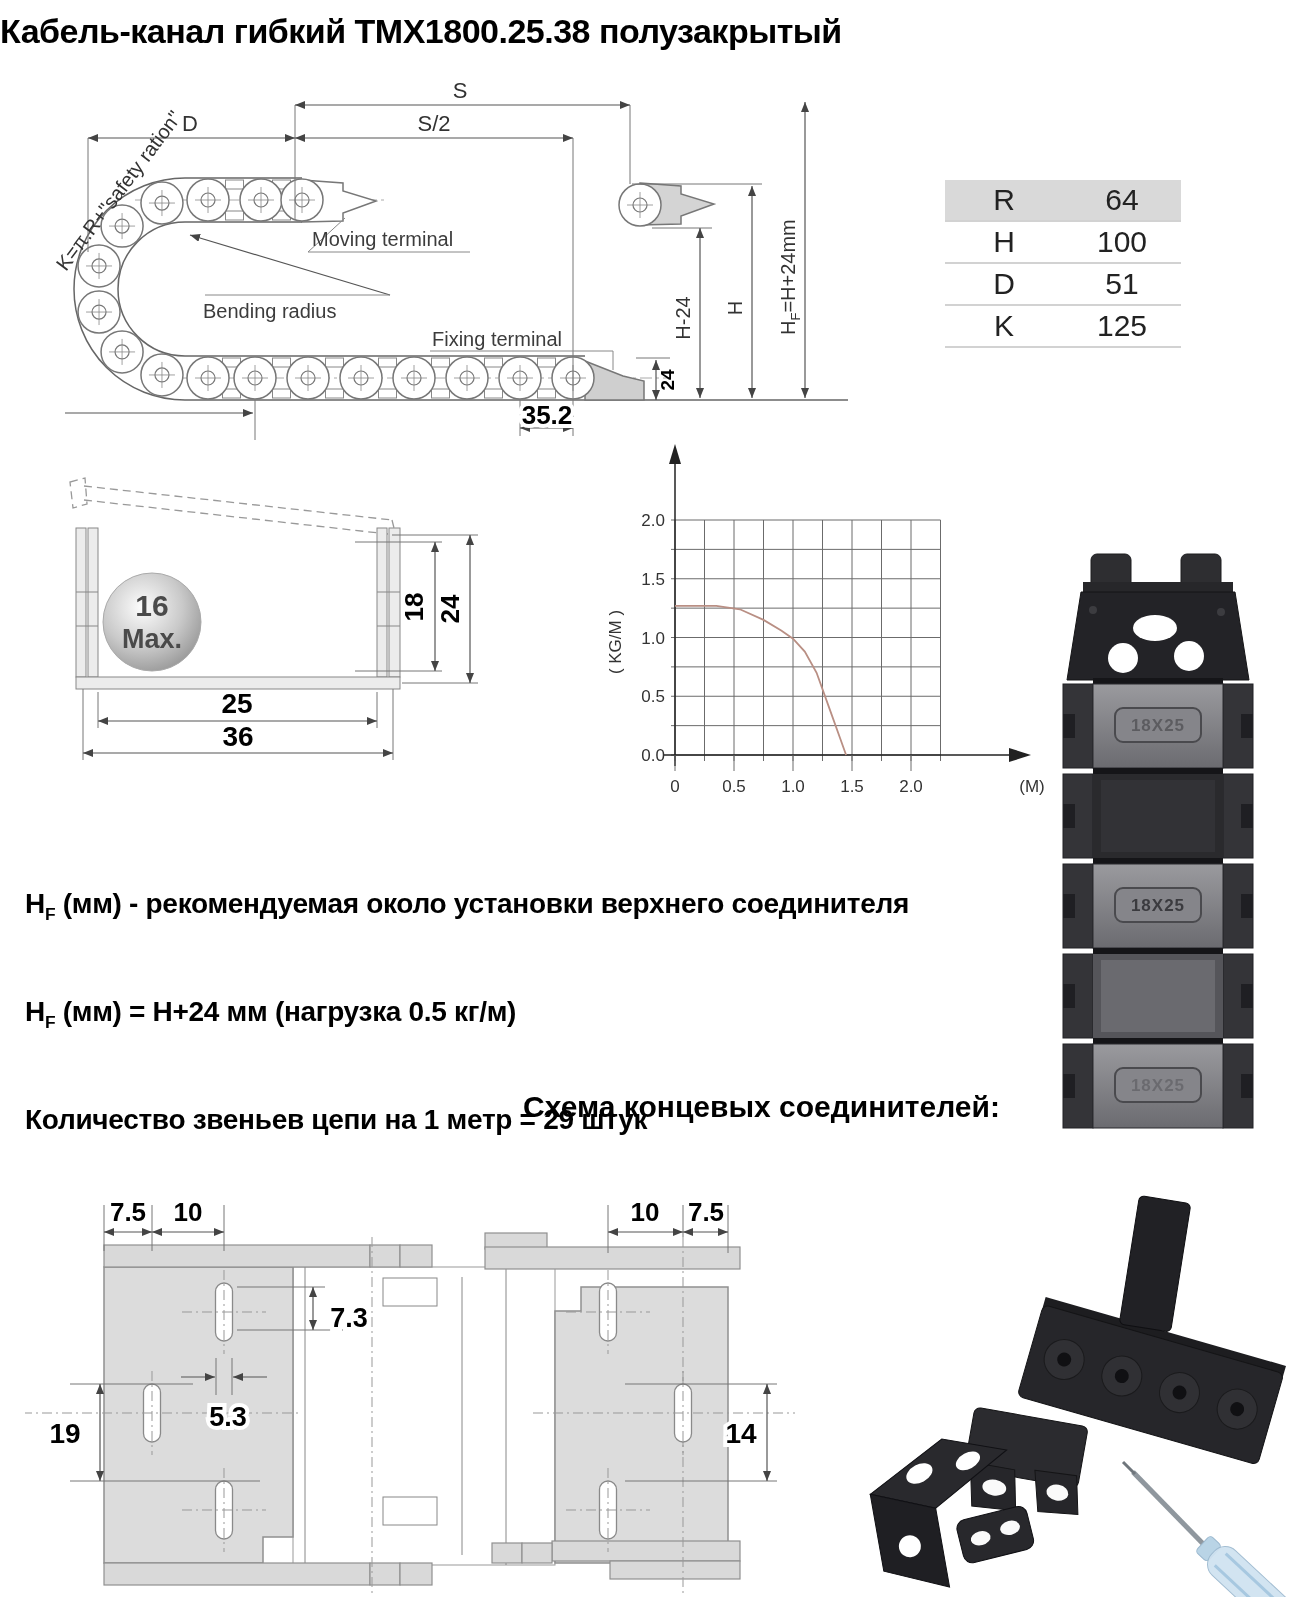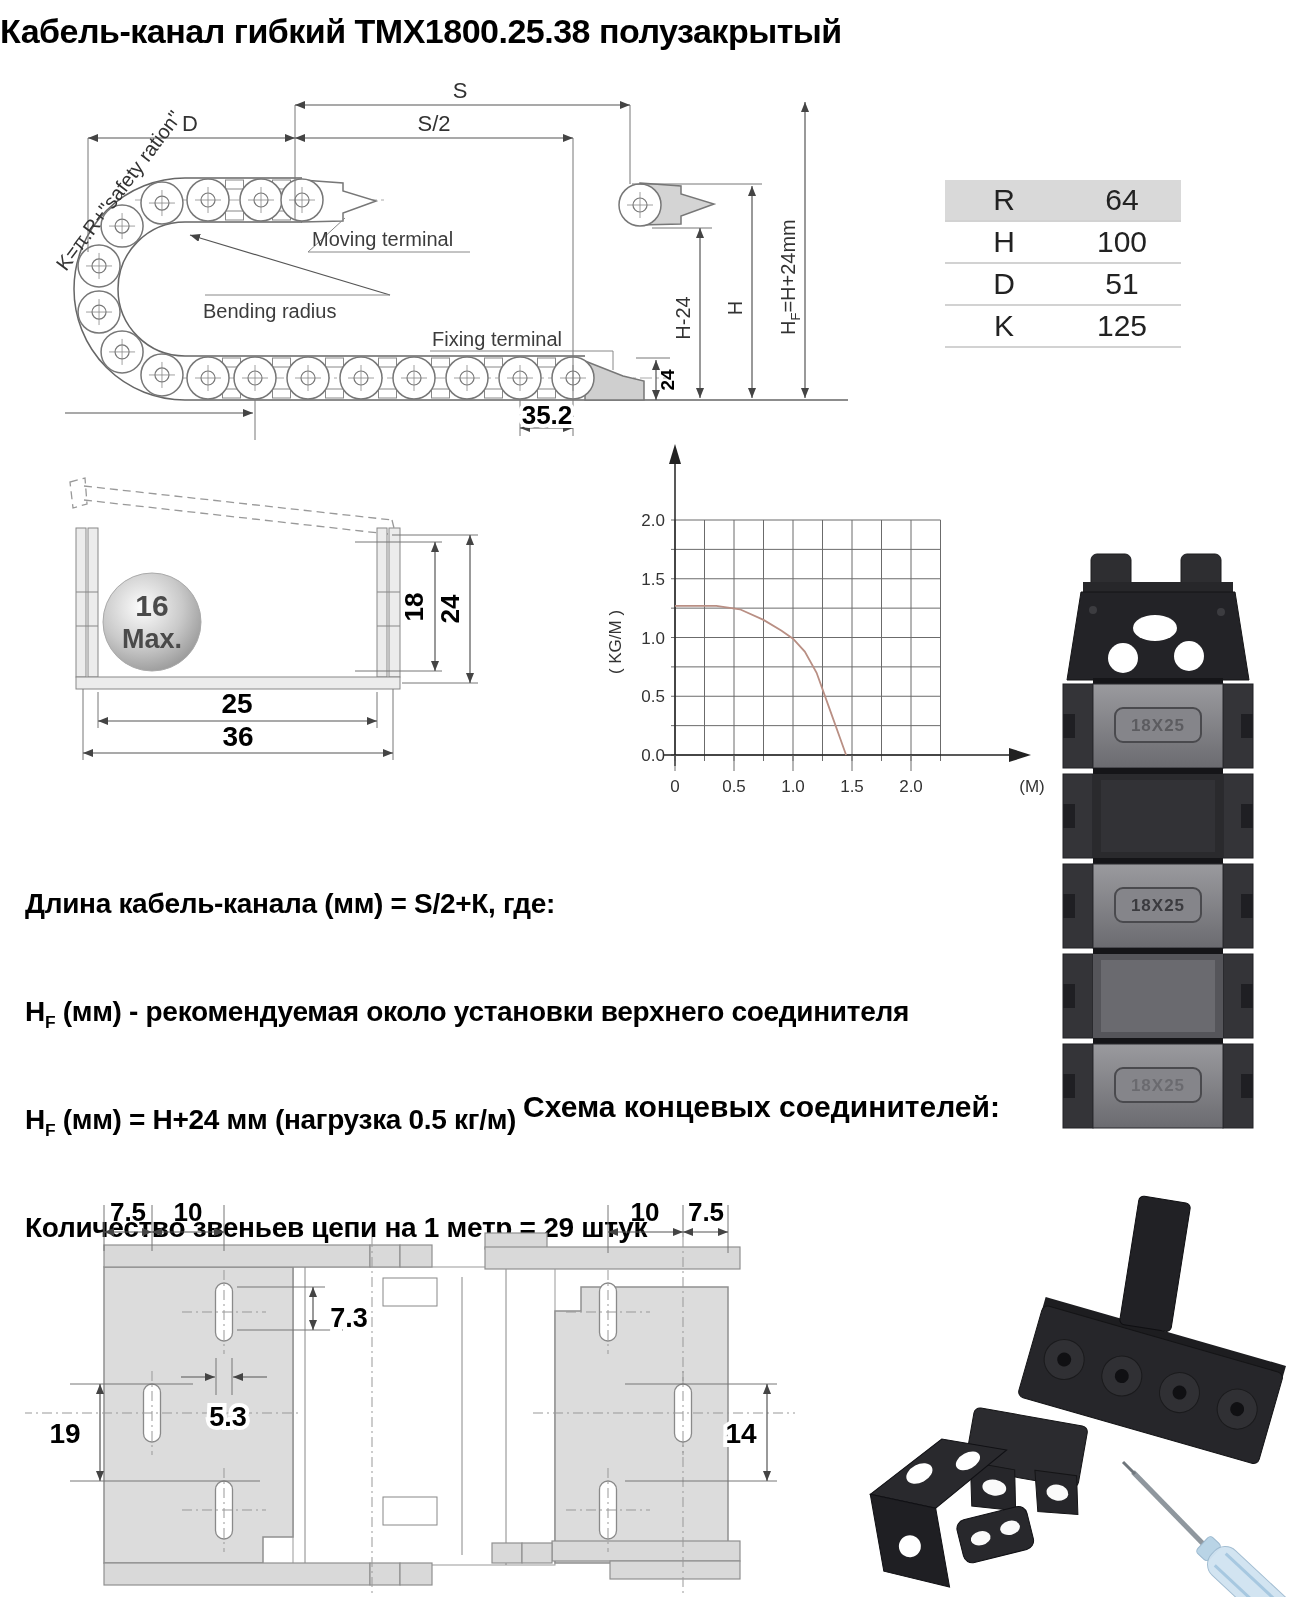--- a/index.html
+++ b/index.html
@@ -376,21 +376,20 @@
       <rect x="170" y="492" width="30" height="84" fill="#343438" stroke="#202024"></rect>
       <rect x="10" y="522" width="12" height="24" fill="#1f1f23"></rect>
       <rect x="188" y="522" width="12" height="24" fill="#1f1f23"></rect>
       <rect x="40" y="492" width="130" height="84" fill="url(#metalGrad)" stroke="#2a2a2e"></rect>
       <rect x="62" y="516" width="86" height="34" rx="8" fill="#85858a" stroke="#4a4a4e" stroke-width="2"></rect>
       <text x="105" y="539" text-anchor="middle" font-size="17" font-weight="bold" fill="#3b3b3f" letter-spacing="1" opacity="0.35">18X25</text>
     </g>
 </svg>
 
 <div class="notes">
-  <div class="nline"><span>Длина кабель-канала (мм) = S/2+К, где:</span></div>
   <div class="nline"><span>H</span><sub>F</sub><span> (мм) - рекомендуемая около установки верхнего соединителя</span></div>
   <div class="nline"><span>H</span><sub>F</sub><span> (мм) = H+24 мм (нагрузка 0.5 кг/м)</span></div>
   <div class="nline"><span>Количество звеньев цепи на 1 метр = 29 штук</span></div>
 </div>
 
 <div class="heading2">Схема концевых соединителей:</div>
 
 <svg class="abs" style="left:25px;top:1145px" width="770" height="452" viewBox="0 0 770 452">
   <defs>
     <marker id="ah3" markerWidth="11" markerHeight="9" refX="10" refY="4" orient="auto-start-reverse" markerUnits="userSpaceOnUse">

